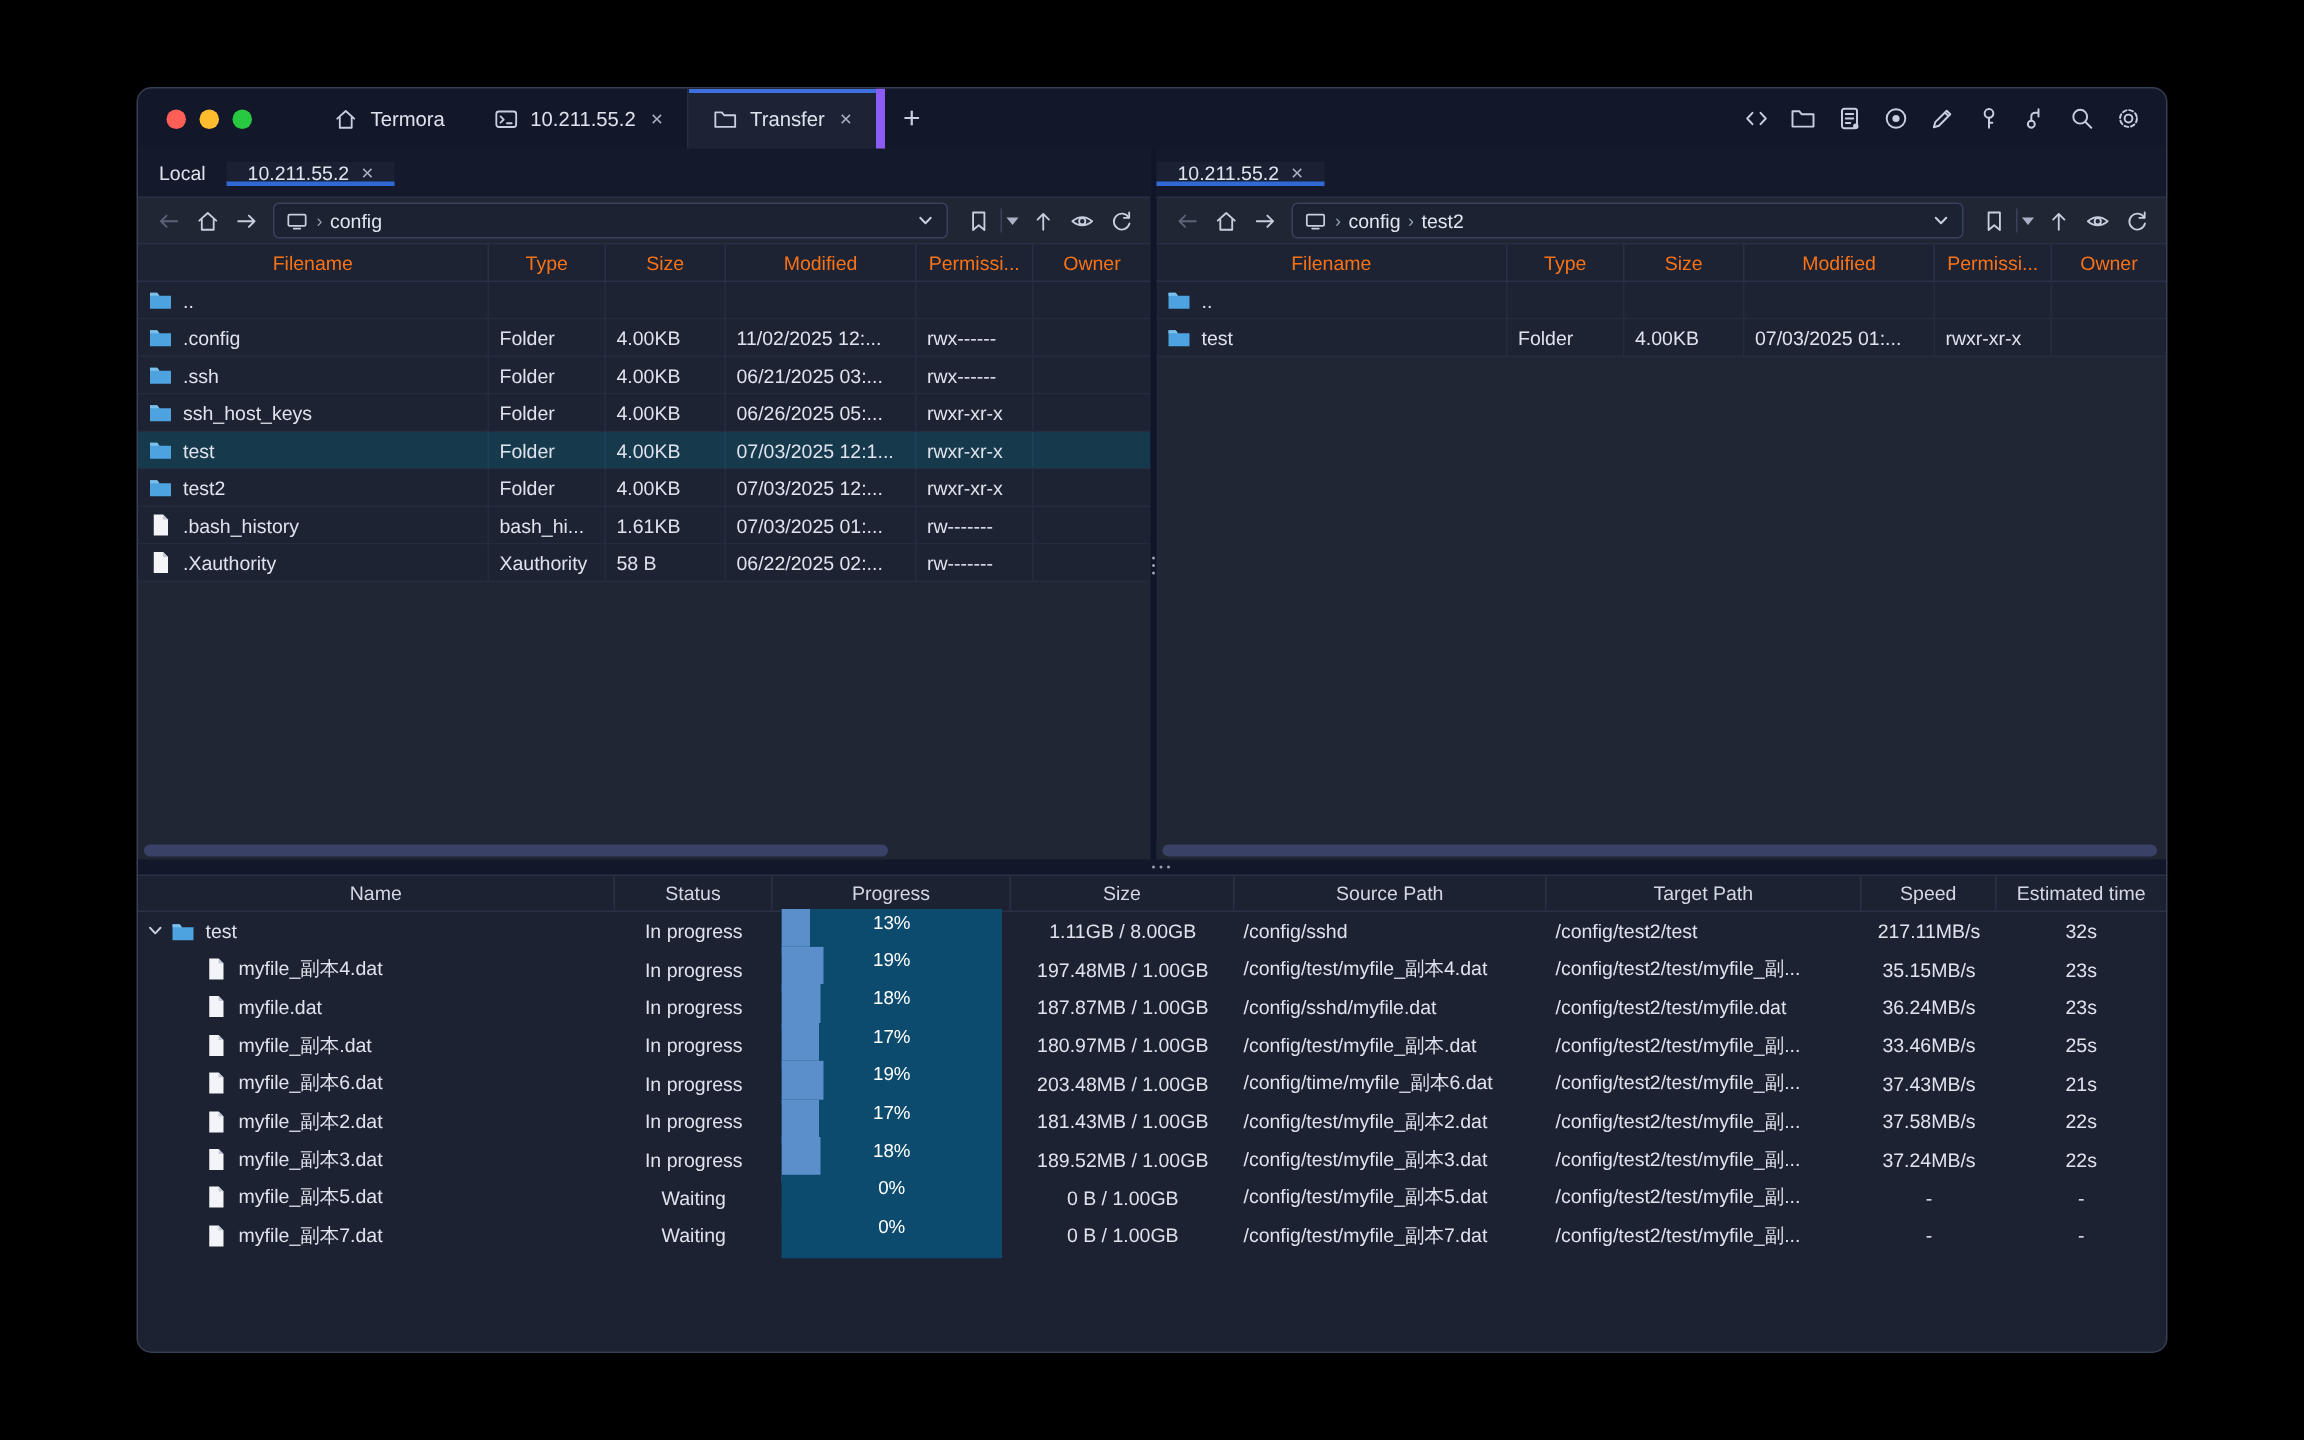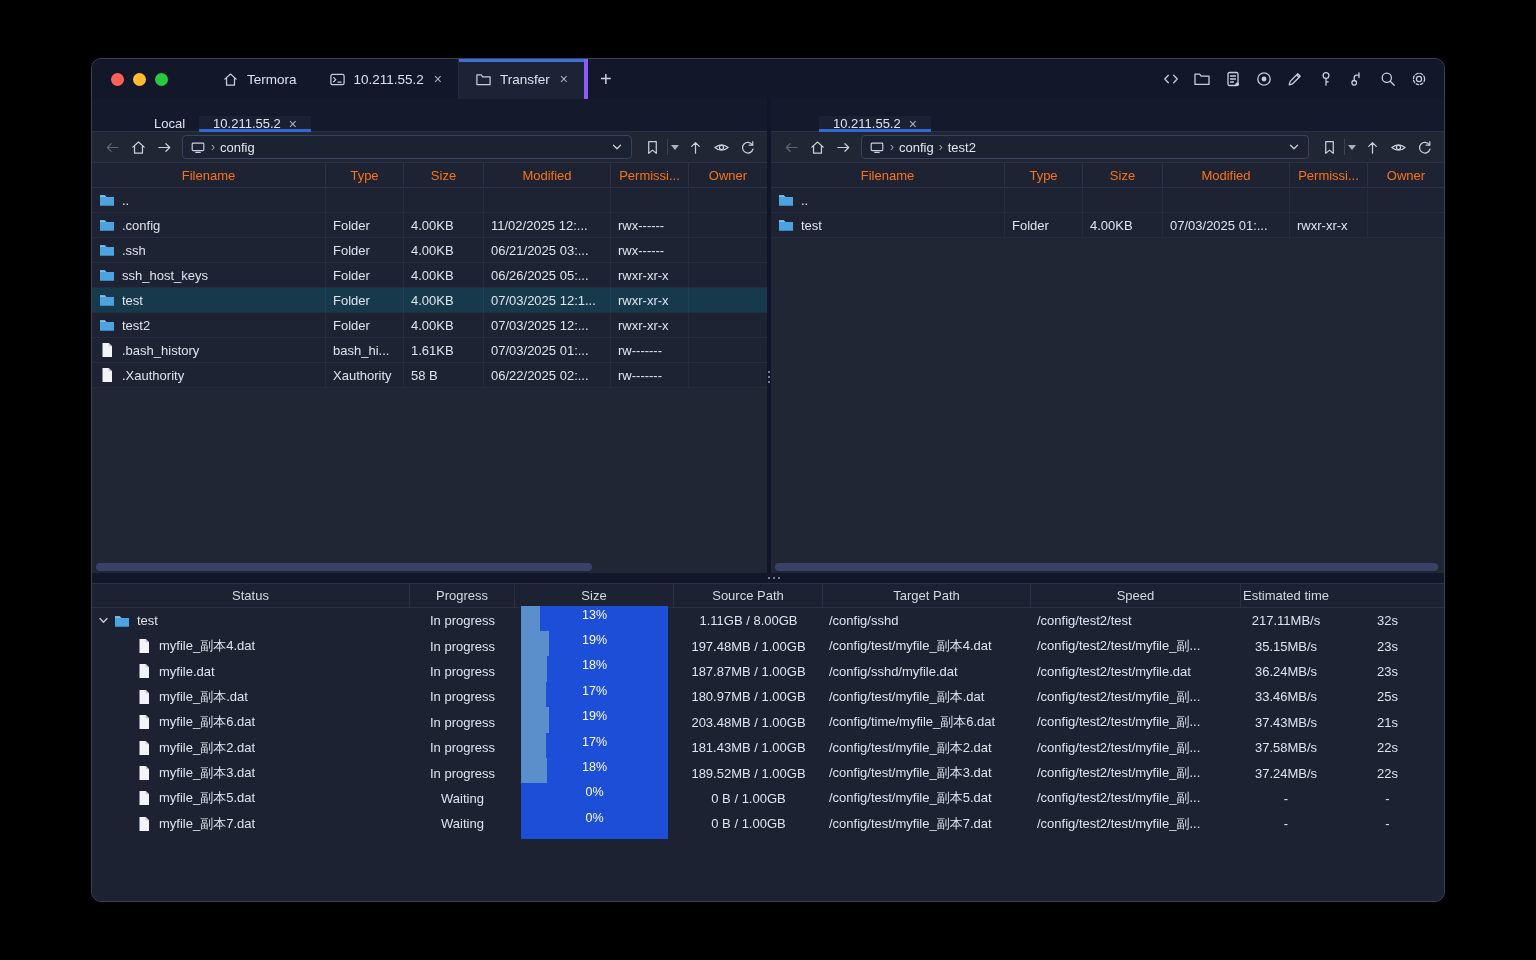--- a/index.html
+++ b/index.html
@@ -13,21 +13,21 @@
 
   
   .titlebar { flex:0 0 40px; background:#12172a; display:flex; align-items:stretch; position:relative; }
   .traffic { display:flex; align-items:center; gap:9px; padding:0 14px 0 19px; }
   .traffic span { width:13px; height:13px; border-radius:50%; }
   .tl-red { background:#ff5f57; } .tl-yellow { background:#febc2e; } .tl-green { background:#28c840; }
   .tb-tabs { display:flex; align-items:stretch; margin-left:24px; }
   .tb-tab { display:flex; align-items:center; gap:8px; padding:0 16px; font-size:13.5px;
     color:#dde2ec; position:relative; cursor:default; }
   .tb-tab.active { background:#1c2335; box-shadow:inset 0 3px 0 #3d6fe0;
-    border-left:1px solid #272d41; border-right:4px solid #8b5cf6; }
+    border-left:1px solid #272d41; border-right:6px solid #8b5cf6; }
   .tb-ticon { width:17px; height:17px; display:inline-flex; }
   .tb-ticon svg { display:none; width:17px; height:17px; }
   .tb-ticon.home svg.i-home { display:block; }
   .tb-ticon.terminal svg.i-terminal { display:block; }
   .tb-ticon.folder svg.i-folder { display:block; }
   .close-x { color:#aab1c4; font-size:14px; line-height:1; padding:0 0 0 2px; }
   .close-x:empty { display:none; }
   .tb-add { display:flex; align-items:center; font-size:20px; color:#c9cfe0; padding:0 12px; }
   .tb-icons { margin-left:auto; display:flex; align-items:center; gap:13px; padding-right:16px; }
   .tb-icons .ticon { width:18px; height:18px; display:inline-flex; }
@@ -35,21 +35,21 @@
 
   
   .panels { flex:0 0 474px; display:flex; }
   .panel { width:675px; display:flex; flex-direction:column; background:#202634; }
   .panel.right { width:auto; flex:1; }
   .vsplit { width:4px; background:#10152a; position:relative; }
   .vdots { position:absolute; left:1px; top:272px; width:2px; height:2px; border-radius:50%;
     background:#99a1b5; box-shadow:0 5px 0 #99a1b5, 0 10px 0 #99a1b5; }
 
   .ptabs { flex:0 0 33px; background:#141a2b; border-bottom:1px solid #2a3046;
-    display:flex; align-items:flex-end;padding-left:48px; }
+    display:flex; align-items:center; }
   .ptab { display:flex; align-items:center; gap:6px; padding:0 14px; font-size:13px;
     color:#dfe3ee; position:relative; }
   .ptab.active { background:#1a2132; }
   .ptab.active::after { content:''; position:absolute; left:0; right:0; bottom:-1px; height:3px; background:#3068d4; }
 
   .toolbar { flex:0 0 31px; display:flex; align-items:center; gap:2px; padding:0 8px;
     background:#202634; border-bottom:1px solid #2a3046; }
   .navbtn { width:24px; height:24px; display:inline-flex; align-items:center; justify-content:center; }
   .navbtn svg { width:17px; height:17px; }
   .navbtn.disabled svg .st { stroke:#5c6378; }
@@ -103,21 +103,21 @@
   .t-row { height:25.4px; align-items:center; font-size:13px; color:#dfe3ee; }
   .t-row .c { overflow:hidden; white-space:nowrap; padding:0 6px; }
   .t-row .name { display:flex; align-items:center; padding-left:6px; }
   .expander { width:16px; flex:0 0 16px; display:inline-flex; align-items:center; }
   .expander svg { width:11px; height:11px; }
   .t-row.child .expander { visibility:hidden; }
   .t-row.child .ficon { margin-left:22px; }
   .t-row .status, .t-row .size, .t-row .speed, .t-row .eta { text-align:center; }
   .t-row .src, .t-row .dst { text-align:left; }
   .pcell { padding:0 1px; }
-  .pbar { position:relative; height:30px; background:#1d4ed8; overflow:hidden; }
+  .pbar { position:relative; height:30px; background:#0c4a6e; overflow:hidden; }
   .pfill { position:absolute; left:0; top:0; bottom:0; background:#5a8fcb; }
   .plabel { position:relative; text-align:center; line-height:19px; font-size:12.5px; color:#fff; }
 </style>
 </head>
 <body>
 
 <div class="stage">
   <div class="window">
 
     <div class="titlebar">
@@ -596,20 +596,21 @@
           </div>
       </div>
     </div>
 
     <div class="hsplit">
         <span class="hdots"></span>
       </div>
 
     <div class="transfer">
       <div class="tgrid thead">
+        <div class="hc">Name</div>
         <div class="hc">Status</div>
         <div class="hc">Progress</div>
         <div class="hc">Size</div>
         <div class="hc">Source Path</div>
         <div class="hc">Target Path</div>
         <div class="hc">Speed</div>
         <div class="hc">Estimated time</div>
       </div>
       <div>
 

